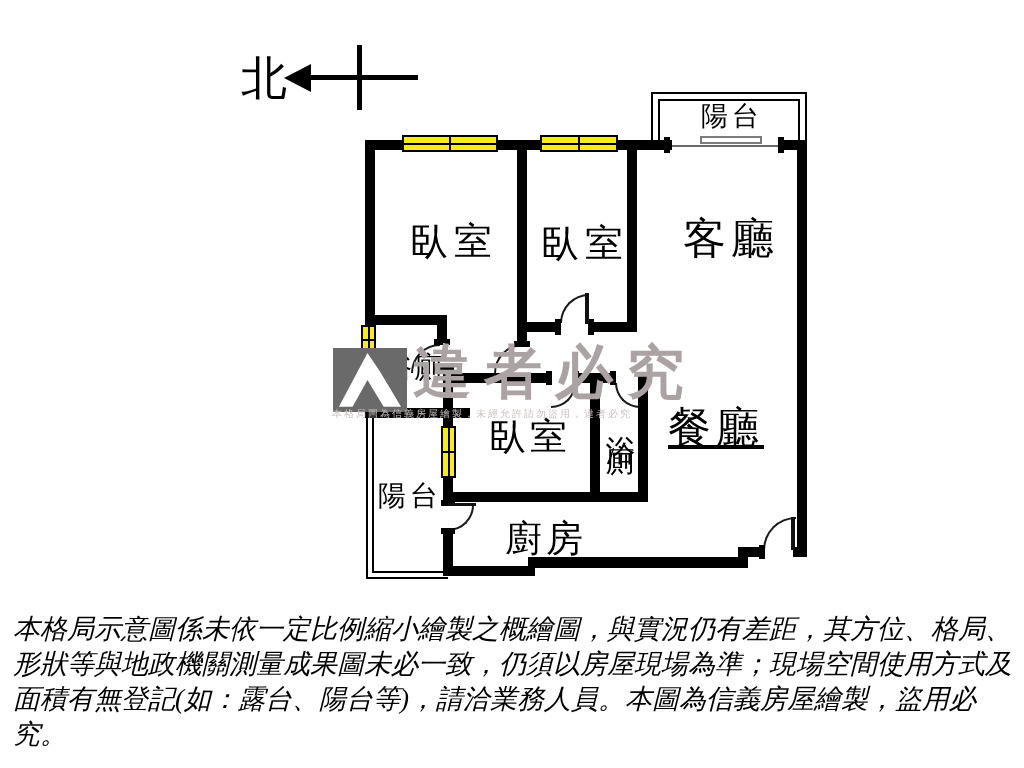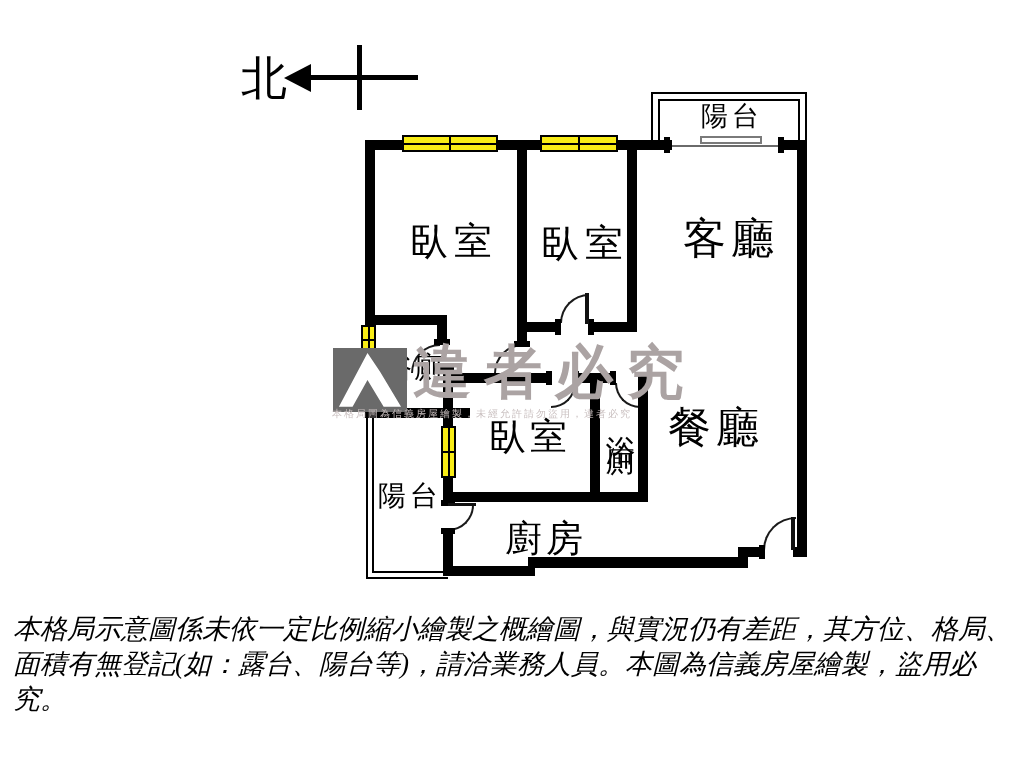--- a/index.html
+++ b/index.html
@@ -59,21 +59,21 @@
     <div class="balcony top" style="left:651px;top:92px;width:156px;height:53px;"></div>
     <div class="balcony top" style="left:658px;top:99px;width:142px;height:46px;background:transparent;"></div>
     <div class="slider-line" style="left:668px;top:145px;width:112px;height:2px;"></div>
     <div class="slider-panel" style="left:700px;top:136px;width:62px;height:8px;"></div>
     <div class="balcony lb" style="left:366px;top:414px;width:82px;height:165px;"></div>
     <div class="balcony lb" style="left:372px;top:414px;width:76px;height:159px;"></div>
 
     <div class="room-label" style="left:410px;top:222px;font-size:38px;letter-spacing:6px;">臥室</div>
     <div class="room-label" style="left:541px;top:224px;font-size:38px;letter-spacing:6px;">臥室</div>
     <div class="room-label" style="left:683px;top:216px;font-size:43px;letter-spacing:5px;">客廳</div>
-    <div class="room-label" style="left:668px;top:405px;font-size:43px;letter-spacing:5px;">餐廳</div>
+    <div class="room-label" style="left:668px;top:405px;font-size:43px;letter-spacing:5px;text-decoration:underline;">餐廳</div>
     <div class="room-label" style="left:489px;top:418px;font-size:37px;letter-spacing:4px;">臥室</div>
     <div class="room-label" style="left:383px;top:352px;font-size:29px;letter-spacing:2px;">浴廁</div>
     <div class="room-label vertical" style="left:605px;top:412px;font-size:30px;letter-spacing:8px;height:95px;">浴廁</div>
     <div class="room-label" style="left:505px;top:520px;font-size:37px;letter-spacing:4px;">廚房</div>
     <div class="room-label" style="left:701px;top:102px;font-size:27px;letter-spacing:4px;">陽台</div>
     <div class="room-label" style="left:378px;top:481px;font-size:28px;letter-spacing:4px;">陽台</div>
   <div class="wall" style="left: 365px; top: 140px; width: 39px; height: 10px;"></div>
       <div class="wall" style="left: 496px; top: 140px; width: 46px; height: 10px;"></div>
       <div class="wall" style="left: 616px; top: 140px; width: 56px; height: 10px;"></div>
       <div class="wall" style="left: 778px; top: 140px; width: 29px; height: 10px;"></div>
@@ -132,16 +132,17 @@
   <div>
     <div class="wm-logo">
       <div class="wm-glyph"></div>
     </div>
     <div class="wm-brand">違者必究</div>
     <div class="wm-notice">本格局圖為信義房屋繪製，未經允許請勿盜用，違者必究</div>
   </div>
 
   <div class="disclaimer">
     <div>本格局示意圖係未依一定比例縮小繪製之概繪圖，與實況仍有差距，其方位、格局、</div>
+    <div>形狀等與地政機關測量成果圖未必一致，仍須以房屋現場為準；現場空間使用方式及</div>
     <div>面積有無登記(如：露台、陽台等)，請洽業務人員。本圖為信義房屋繪製，盜用必究。</div>
   </div>
 
 </div>
 
 </body></html>

